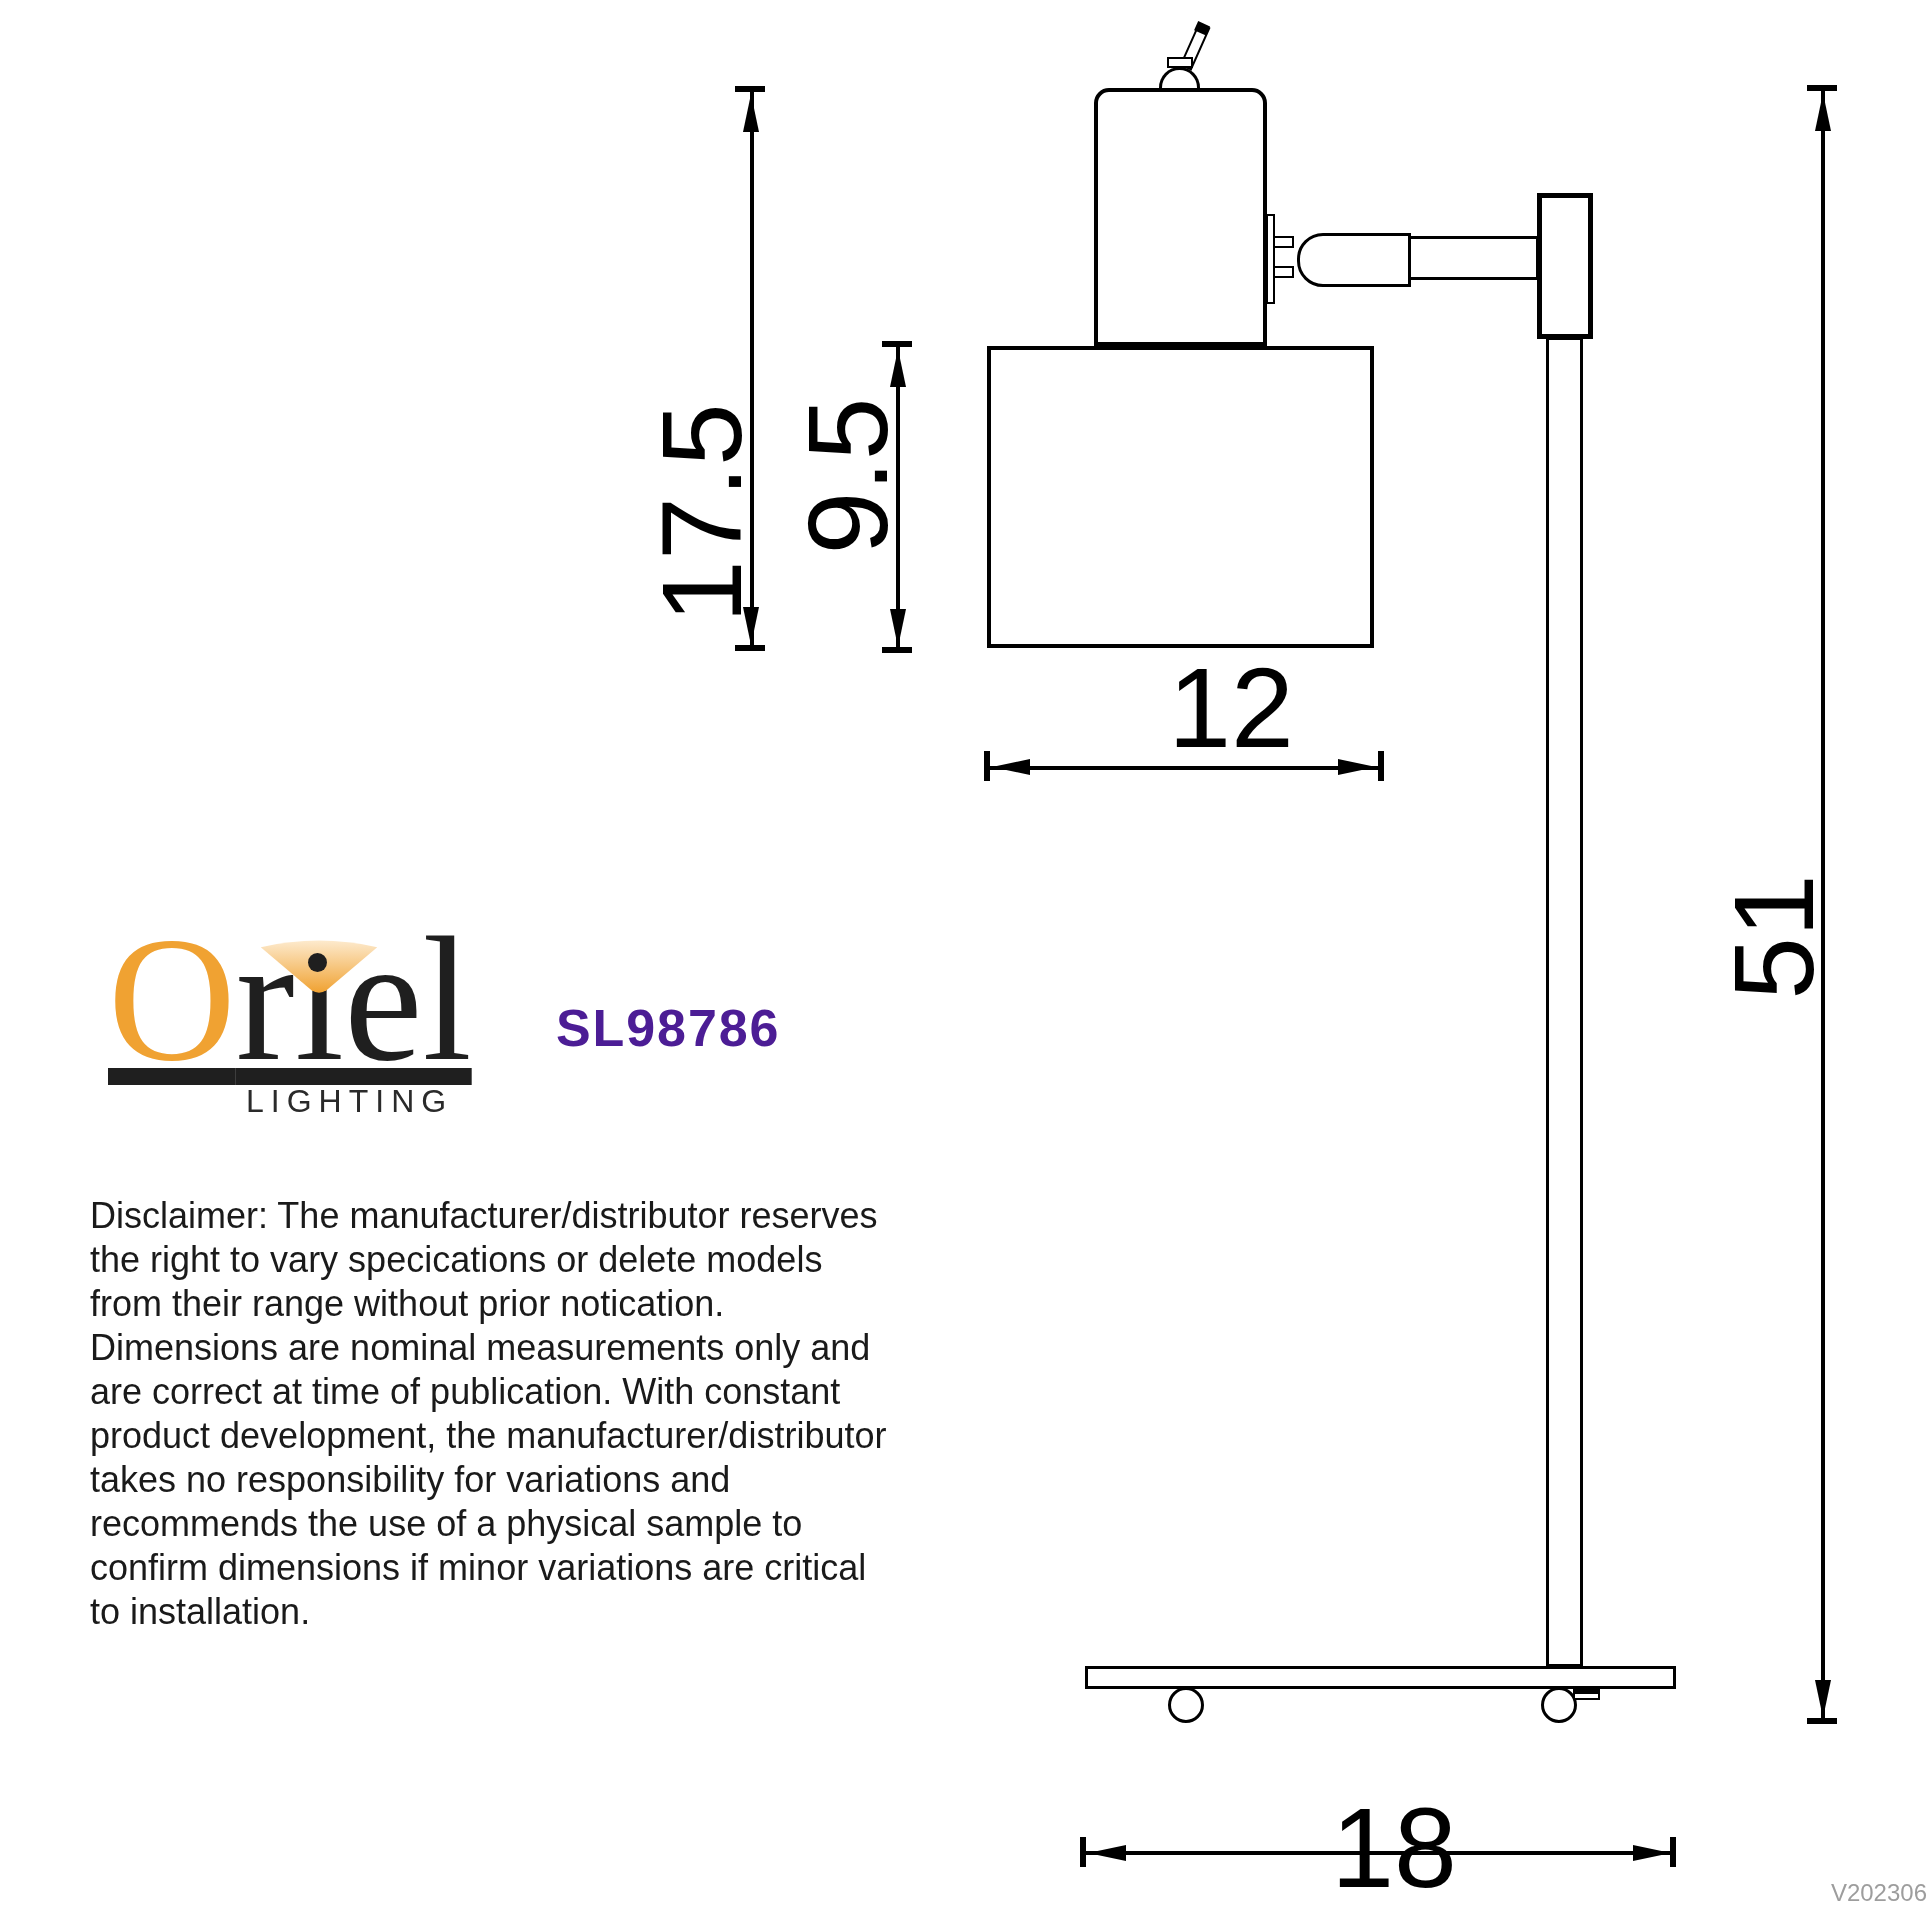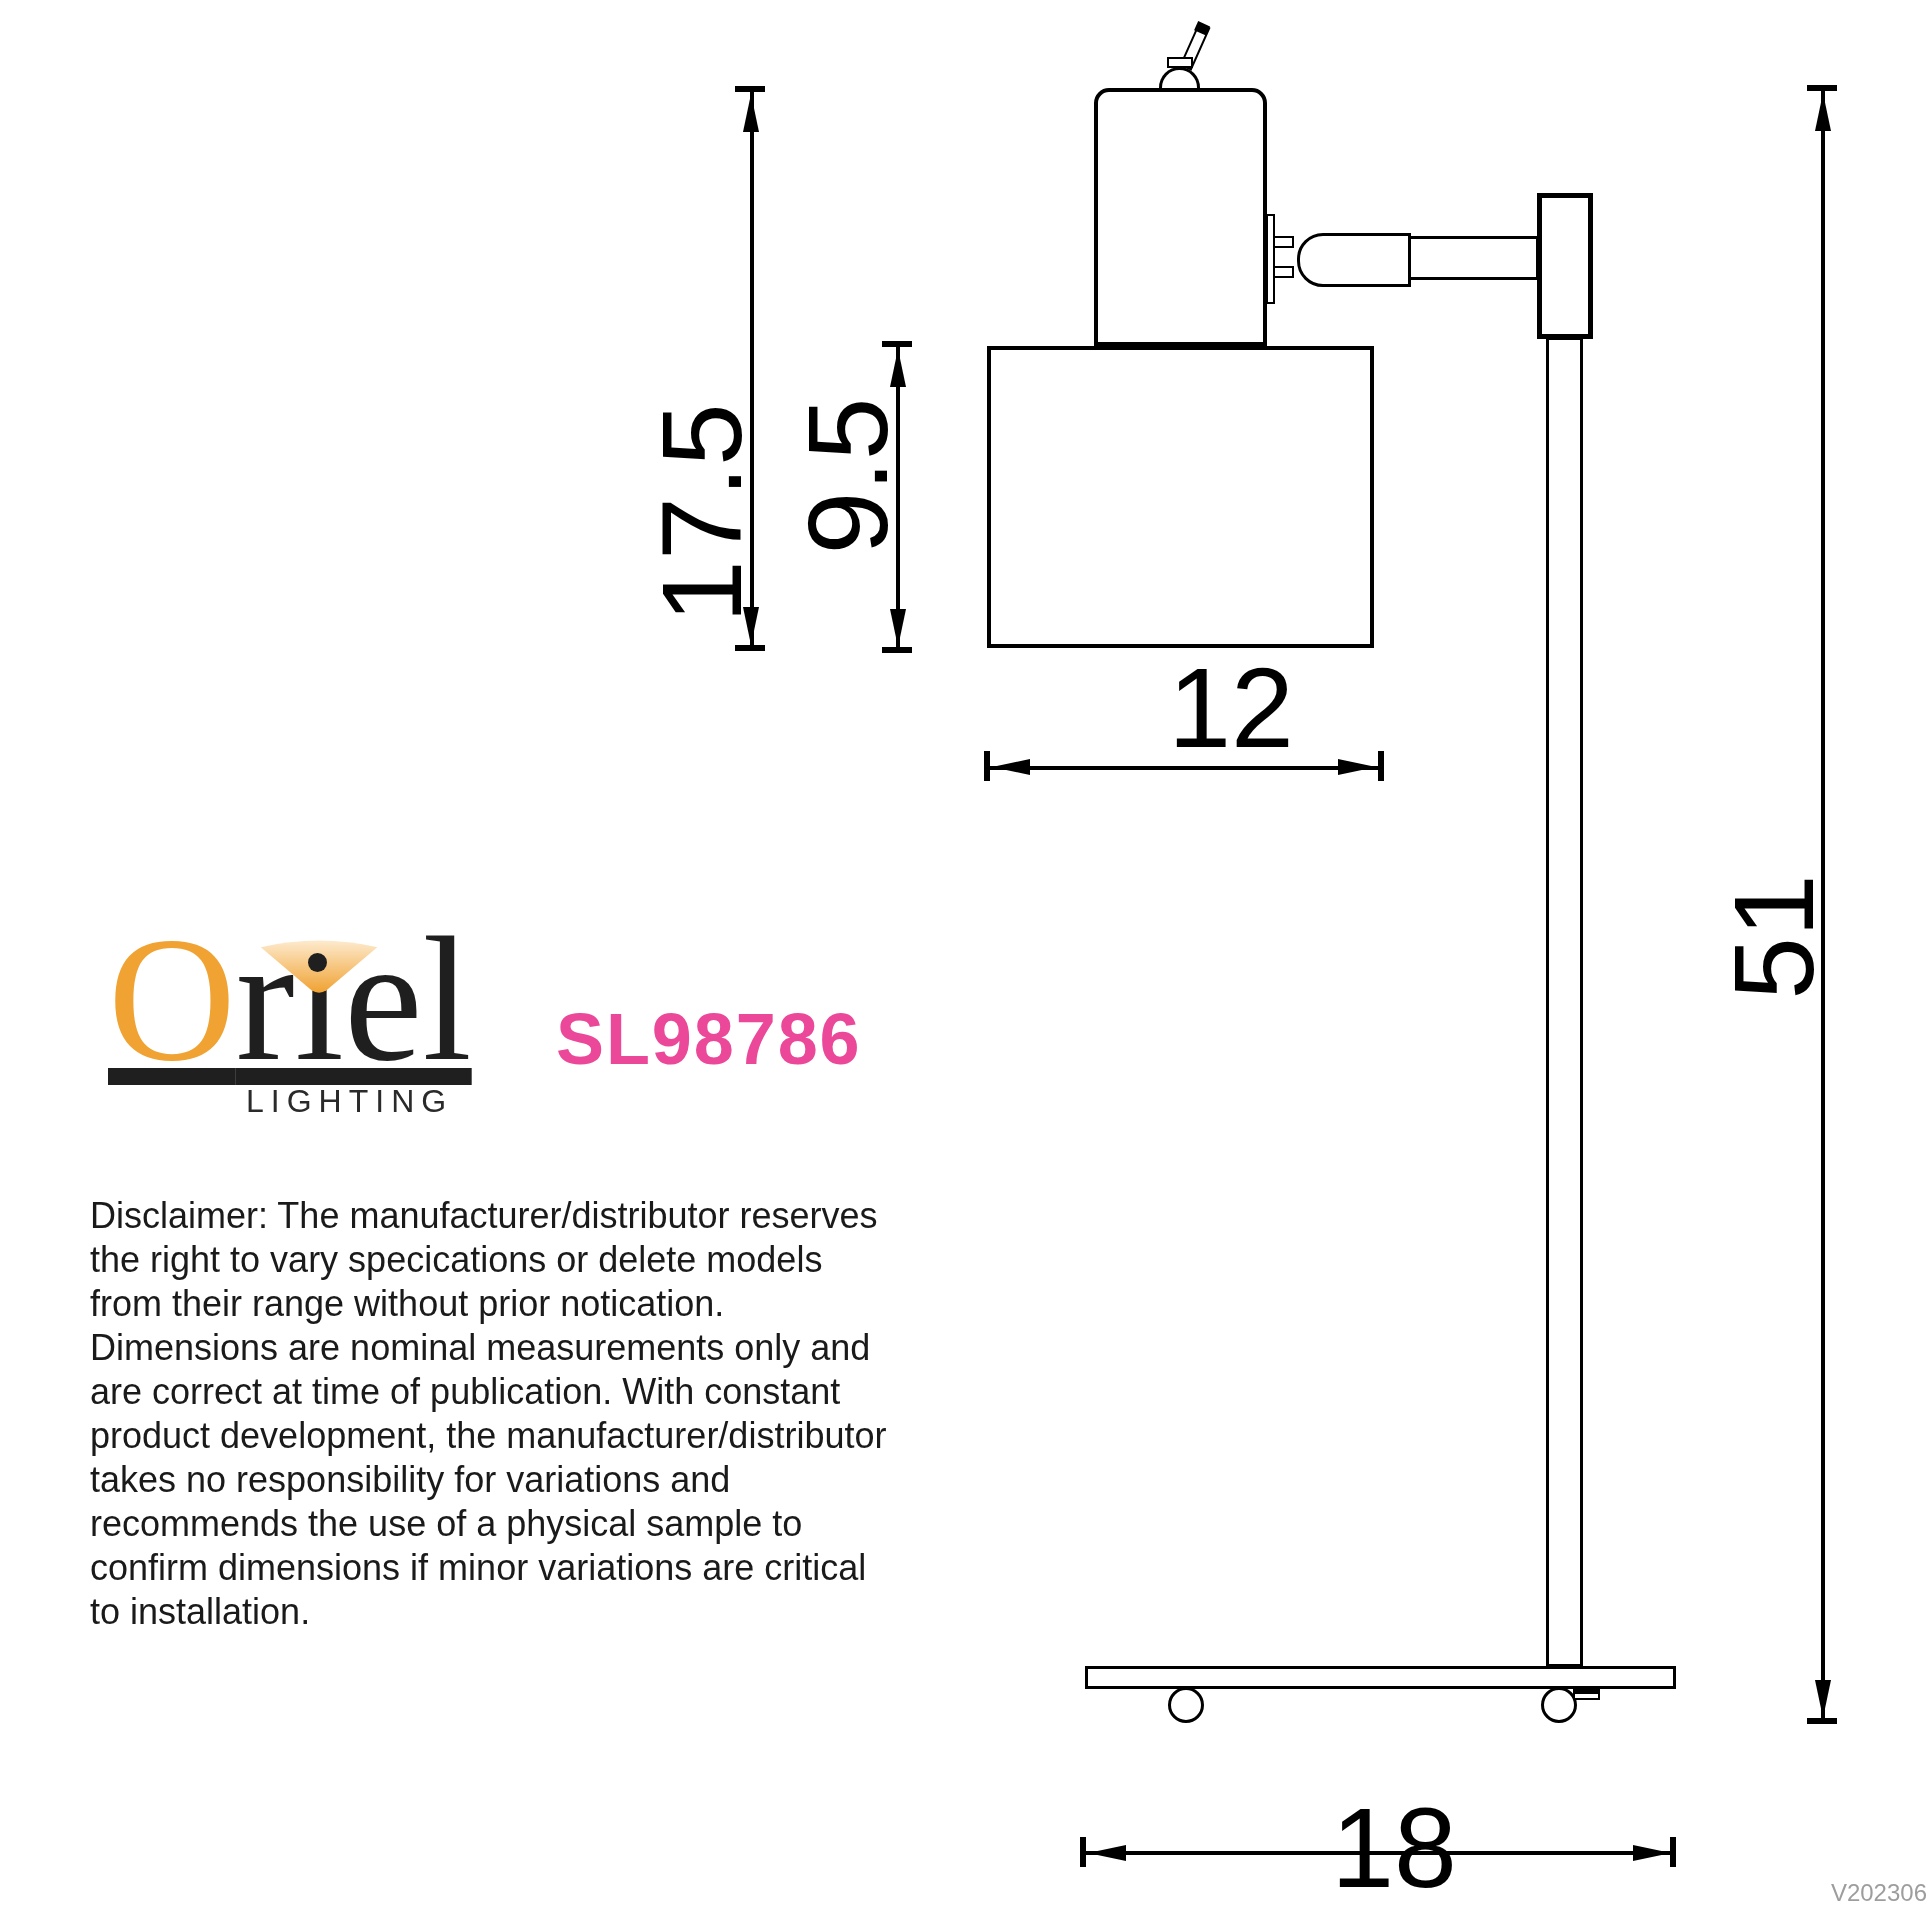--- a/index.html
+++ b/index.html
@@ -42,21 +42,21 @@
              transform:translate(-50%,-50%);}
   .dim-label.rot{transform:translate(-50%,-50%) rotate(-90deg);}
 
   
   .brand-text{position:absolute;left:108px;top:911px;font-family:"Liberation Serif",serif;
               font-size:177px;line-height:1;color:#1f1f1f;text-decoration:underline;}
   .brand-initial{color:#F0A232;}
   .beam{position:absolute;left:257px;top:932px;width:124px;height:66px;}
   .beam-dot{position:absolute;left:308px;top:953px;width:19px;height:19px;border-radius:50%;background:#1f1f1f;}
   .tagline{position:absolute;left:246px;top:1083px;font-size:32px;letter-spacing:7px;color:#2a2a2a;}
-  .model{position:absolute;left:556px;top:998px;font-size:72px;font-weight:700;letter-spacing:1.9px;color:#ec4899;}
+  .model{position:absolute;left:556px;top:998px;font-size:52px;font-weight:700;letter-spacing:1.9px;color:#4c1d95;}
 
   
   .disclaimer{position:absolute;left:90px;top:1194px;width:866px;font-size:36px;line-height:44px;
               color:#1a1a1a;white-space:pre-line;}
   .version{position:absolute;left:1927px;top:1879px;transform:translateX(-100%);
            font-size:24px;color:#9d9d9d;}
 </style>
 </head>
 <body>
 

